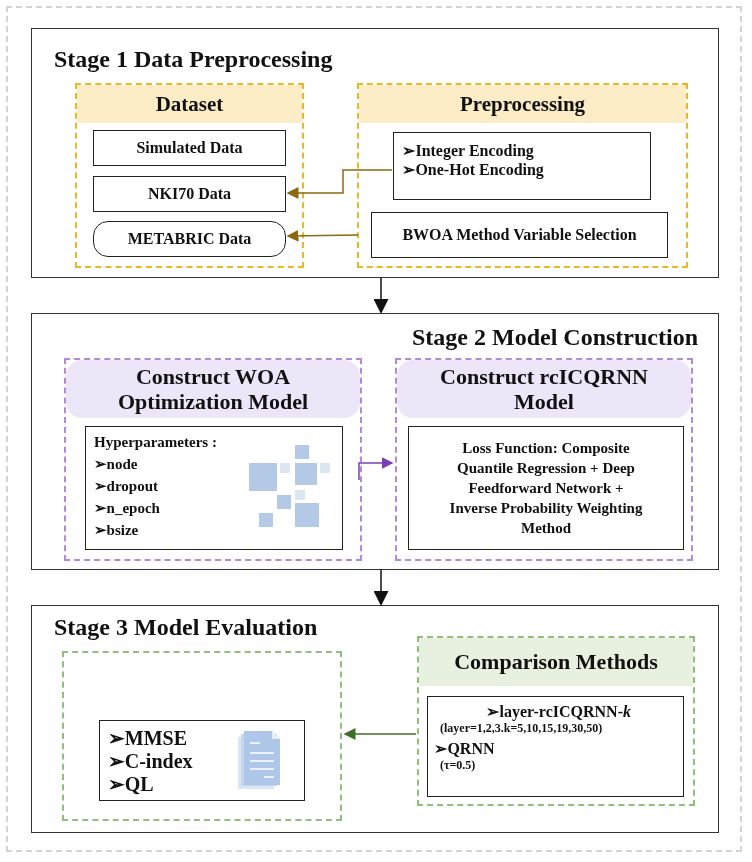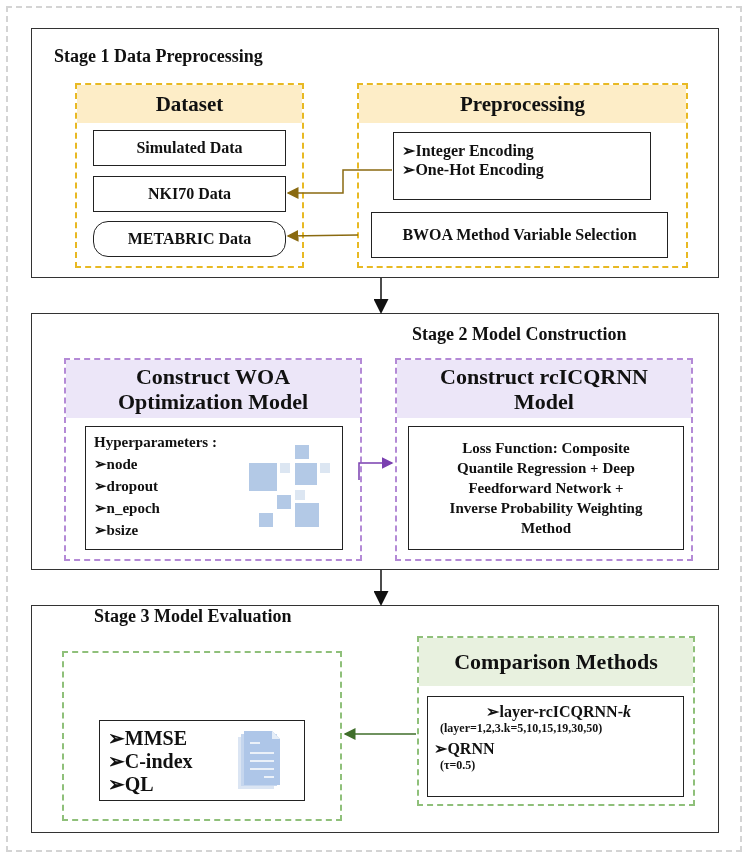--- a/index.html
+++ b/index.html
@@ -1,27 +1,27 @@
 <!DOCTYPE html>
 <html><head>
 <meta charset="utf-8">
 <style>
   html,body{margin:0;padding:0;background:#fff;}
   body{width:752px;height:862px;position:relative;overflow:hidden;font-family:"Liberation Serif","DejaVu Serif",serif;color:#111;}
   .outer{position:absolute;left:6px;top:6px;width:736px;height:846px;border:2px dashed #d4d4d4;box-sizing:border-box;}
   .stage{position:absolute;border:1.5px solid #333;background:#fff;box-sizing:border-box;}
-  .stage-title{position:absolute;font-weight:bold;font-size:18px;white-space:nowrap;text-align:center;}
+  .stage-title{position:absolute;font-weight:bold;font-size:24px;white-space:nowrap;text-align:center;}
   .group{position:absolute;box-sizing:border-box;border:2px dashed;}
   .group .ghead{position:absolute;left:0;right:0;top:0;display:flex;align-items:center;justify-content:center;text-align:center;font-weight:bold;line-height:1.15;}
   .box{position:absolute;border:1.5px solid #222;background:#fff;box-sizing:border-box;font-weight:bold;font-family:Liberation Serif, serif;}
   .center{display:flex;align-items:center;justify-content:center;text-align:center;}
   .yellow{border-color:#e8b923;}
   .yellow .ghead{background:#fdedc7;height:38px;font-size:21px;}
   .purple{border-color:#b48ad6;}
-  .purple .ghead{background:#ece6f8;height:58px;font-size:22px;}
+  .purple .ghead{background:#ece6f8;height:58px;font-size:22px;border-radius:16px;}
   .green{border-color:#8fc07a;}
   .green .ghead{background:#e8f1df;height:48px;font-size:22px;}
   .li{display:block;white-space:nowrap;}
   .sub{font-size:12px;font-weight:bold;display:block;margin-left:6px;}
   svg.overlay{position:absolute;left:0;top:0;pointer-events:none;}
 </style>
 </head>
 <body>
 
 <div class="outer"></div>
@@ -83,21 +83,21 @@
       <span>Loss Function: Composite</span>
       <span>Quantile Regression + Deep</span>
       <span>Feedforward Network +</span>
       <span>Inverse Probability Weighting</span>
       <span>Method</span>
     </div>
   </div>
 </div>
 
 <div class="stage" style="left:31px;top:605px;width:688px;height:228px;">
-  <div class="stage-title" style="left:22px;top:0;margin-left:40px;">Stage 3 Model Evaluation</div>
+  <div class="stage-title" style="left:22px;top:8px;">Stage 3 Model Evaluation</div>
 
   <div class="group green" style="left:30px;top:45px;width:280px;height:170px;">
     <div class="box" style="left:35px;top:67px;width:206px;height:81px;font-size:20px;padding:6px 0 0 8px;line-height:23px;">
       <span class="li">➢MMSE</span>
       <span class="li">➢C-index</span>
       <span class="li">➢QL</span>
       <svg width="44" height="60" viewBox="0 0 44 60" style="position:absolute;left:138px;top:10px;">
         <rect x="0" y="6" width="36" height="52" fill="#dbe5f3"></rect>
         <rect x="3" y="3" width="36" height="52" fill="#c5d6ee"></rect>
         <path d="M6 0 H34 L42 8 V54 H6 Z" fill="#aec6e8"></path>

